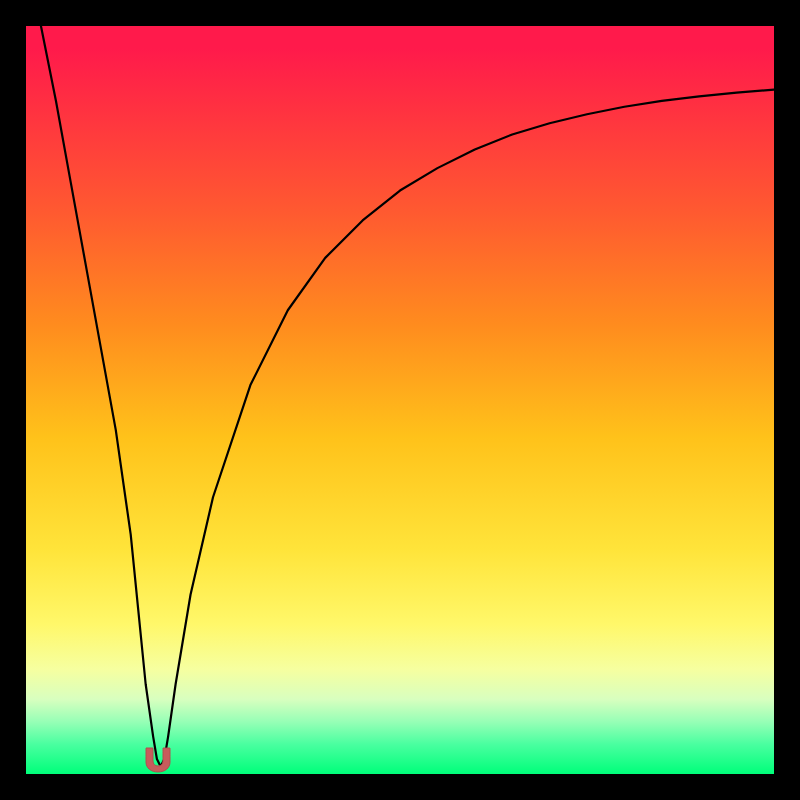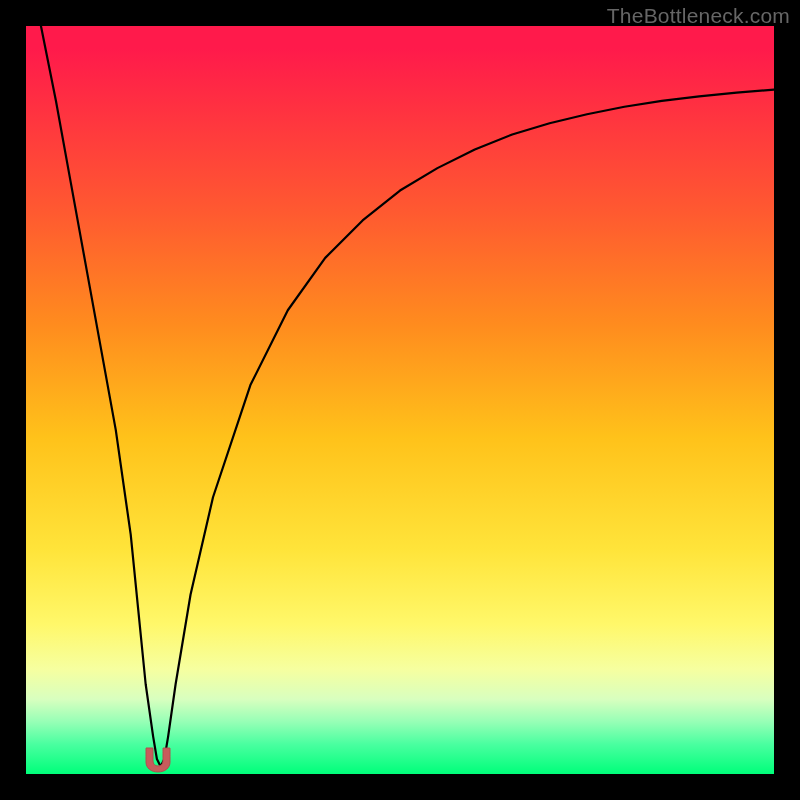--- a/index.html
+++ b/index.html
@@ -89,14 +89,13 @@
                  C30 2 23 2 23 2
                  C23 2 23 13 23 15
                  C23 18 21 20 18 20
                  C15 20 13 18 13 15
                  C13 13 13 2 13 2
                  Z" fill="#c75c5c" stroke="#b04f4f" stroke-width="1"></path>
       </svg>
     </div>
   </div>
 
-  <div class="watermark">TheBottleneck.com</div>
 </div>
 
 </body></html>

